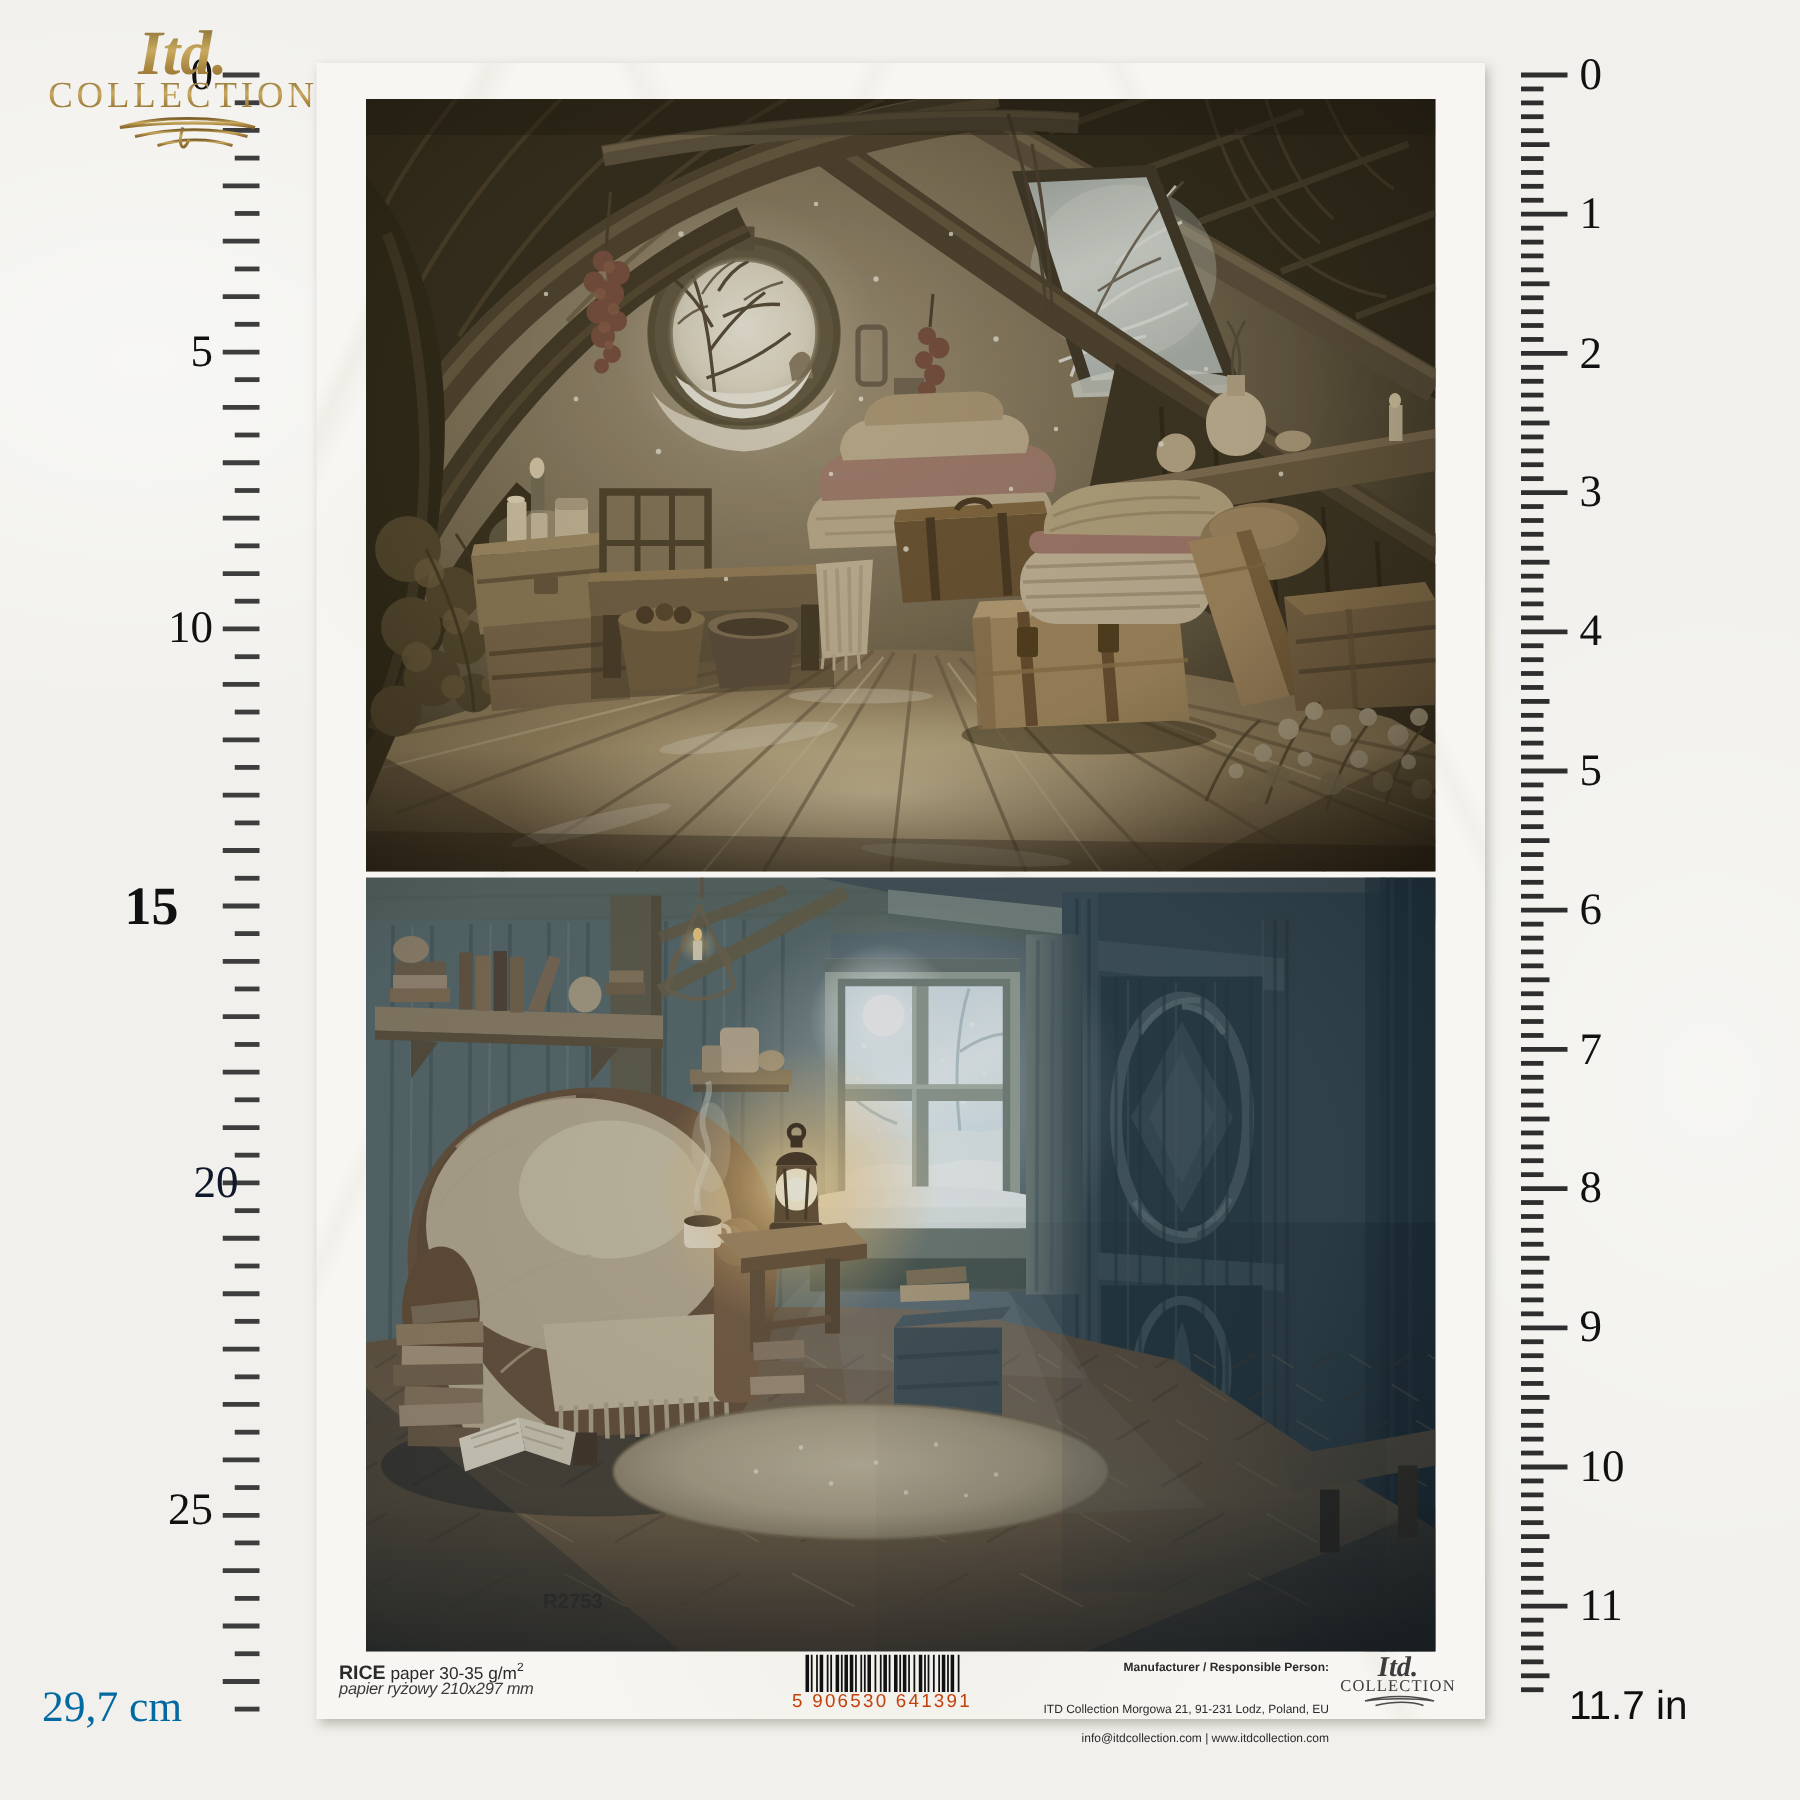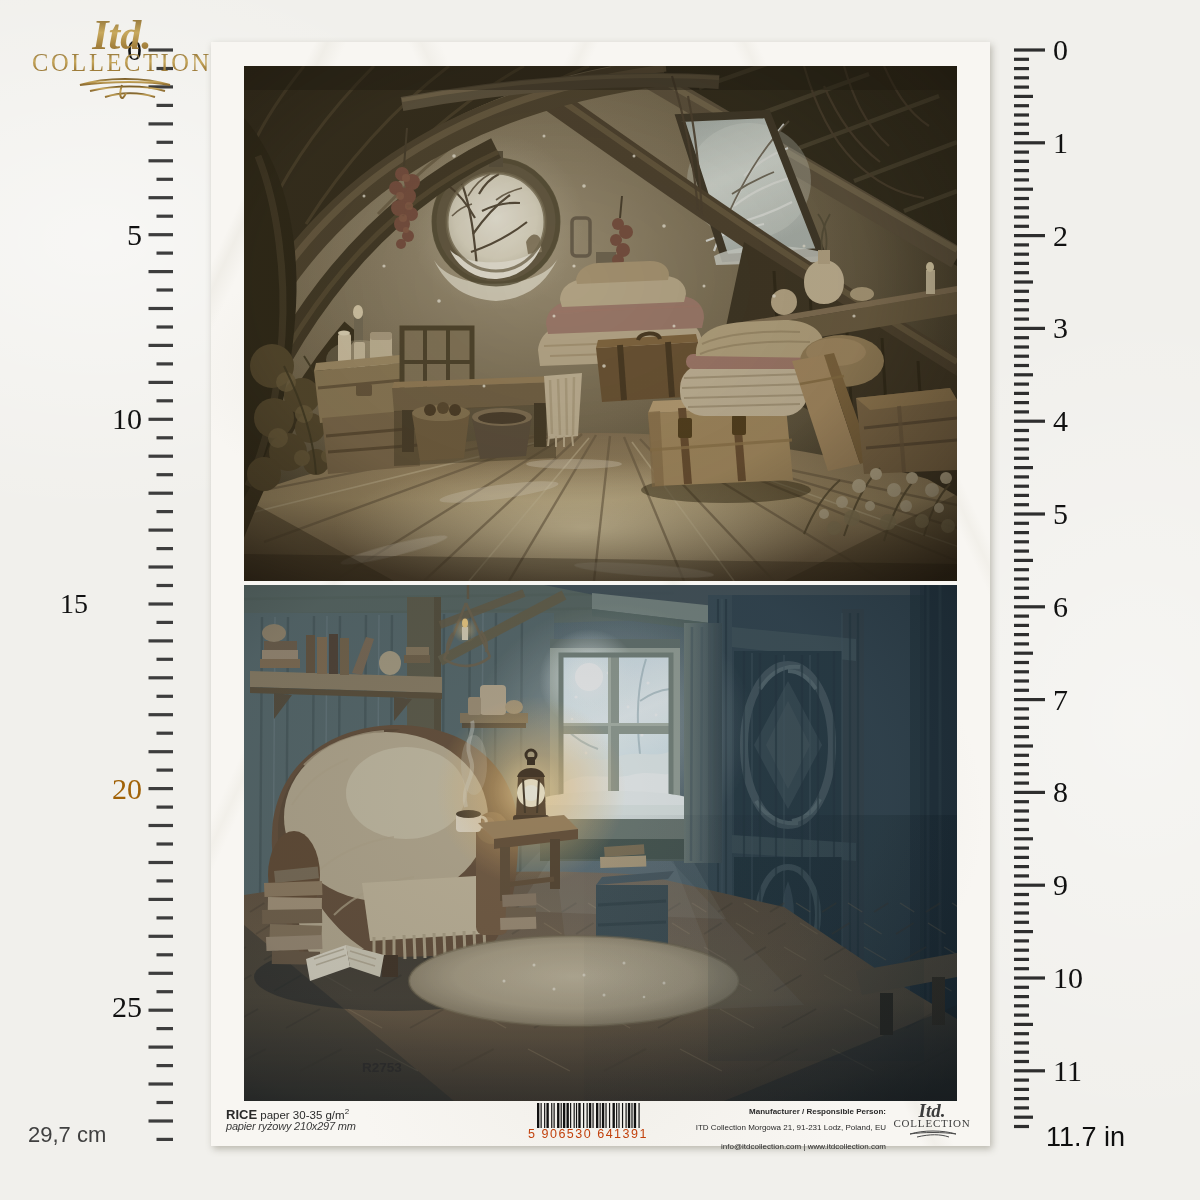--- a/index.html
+++ b/index.html
@@ -76,22 +76,22 @@
       <line x1="148.5" y1="1084.0" x2="173" y2="1084.0"></line>
       <line x1="156.5" y1="1102.5" x2="173" y2="1102.5"></line>
       <line x1="148.5" y1="1121.0" x2="173" y2="1121.0"></line>
       <line x1="156.5" y1="1139.4" x2="173" y2="1139.4"></line>
     </g>
 </svg>
 <div id="cmlabels">
     <div class="abs" style="left:60px;top:35px;width:82px;text-align:right;font-family:'Liberation Serif',serif;font-size:30px;color:#111;line-height:30px;">0</div>
     <div class="abs" style="left:60px;top:220px;width:82px;text-align:right;font-family:'Liberation Serif',serif;font-size:30px;color:#111;line-height:30px;">5</div>
     <div class="abs" style="left:60px;top:404px;width:82px;text-align:right;font-family:'Liberation Serif',serif;font-size:30px;color:#111;line-height:30px;">10</div>
-    <div class="abs" style="left:60px;top:589px;width:82px;text-align:left;font-family:'Liberation Serif',serif;font-size:28px;color:#111;line-height:30px;">15</div>
-    <div class="abs" style="left:60px;top:774px;width:82px;text-align:right;font-family:'Liberation Serif',serif;font-size:30px;color:#a16207;line-height:30px;">20</div>
+    <div class="abs" style="left:60px;top:589px;width:82px;text-align:center;font-family:'Liberation Serif',serif;font-size:36px;color:#111;line-height:30px;font-weight:bold;">15</div>
+    <div class="abs" style="left:77px;top:774px;width:82px;text-align:right;font-family:'Liberation Serif',serif;font-size:30px;color:#0f172a;line-height:30px;">20</div>
     <div class="abs" style="left:60px;top:958px;width:82px;text-align:right;font-family:'Liberation Serif',serif;font-size:30px;color:#111;line-height:30px;margin-top:34px;">25</div>
   </div>
 
 <svg class="abs" style="left:1000px;top:0;" width="200" height="1200" viewBox="0 0 200 1200">
   <g id="inticks" stroke="#2e2e2e" stroke-width="3.2">
       <line x1="14" y1="50.0" x2="45" y2="50.0"></line>
       <line x1="14" y1="59.3" x2="29" y2="59.3"></line>
       <line x1="14" y1="68.6" x2="29" y2="68.6"></line>
       <line x1="14" y1="77.8" x2="29" y2="77.8"></line>
       <line x1="14" y1="87.1" x2="29" y2="87.1"></line>
@@ -217,21 +217,21 @@
     <div class="abs" style="left:1053px;top:406px;width:60px;text-align:left;font-family:'Liberation Serif',serif;font-size:30px;color:#111;line-height:30px;">4</div>
     <div class="abs" style="left:1053px;top:499px;width:60px;text-align:left;font-family:'Liberation Serif',serif;font-size:30px;color:#111;line-height:30px;">5</div>
     <div class="abs" style="left:1053px;top:592px;width:60px;text-align:left;font-family:'Liberation Serif',serif;font-size:30px;color:#111;line-height:30px;">6</div>
     <div class="abs" style="left:1053px;top:685px;width:60px;text-align:left;font-family:'Liberation Serif',serif;font-size:30px;color:#111;line-height:30px;">7</div>
     <div class="abs" style="left:1053px;top:777px;width:60px;text-align:left;font-family:'Liberation Serif',serif;font-size:30px;color:#111;line-height:30px;">8</div>
     <div class="abs" style="left:1053px;top:870px;width:60px;text-align:left;font-family:'Liberation Serif',serif;font-size:30px;color:#111;line-height:30px;">9</div>
     <div class="abs" style="left:1053px;top:963px;width:60px;text-align:left;font-family:'Liberation Serif',serif;font-size:30px;color:#111;line-height:30px;">10</div>
     <div class="abs" style="left:1053px;top:1056px;width:60px;text-align:left;font-family:'Liberation Serif',serif;font-size:30px;color:#111;line-height:30px;">11</div>
   </div>
 
-<div class="abs" style="left:28px;top:1122px;width:150px;font-size:22px;color:#404040;font-family:Liberation Sans, sans-serif;">29,7 cm</div>
+<div class="abs" style="left:28px;top:1122px;width:150px;font-size:29px;color:#0369a1;font-family:Liberation Serif, serif;">29,7 cm</div>
 
 <div class="abs" style="left:1046px;top:1122px;width:150px;font-size:27px;color:#0f0f0f;font-family:'Liberation Sans',sans-serif;">11.7 in</div>
 
 <svg class="abs" style="left:10px;top:5px;" width="230" height="110" viewBox="0 0 230 110">
   <defs>
     <linearGradient id="gold" x1="0" y1="0" x2="0" y2="1">
       <stop offset="0" stop-color="#7c5f2a"></stop>
       <stop offset="0.45" stop-color="#c8a95e"></stop>
       <stop offset="0.75" stop-color="#a3803c"></stop>
       <stop offset="1" stop-color="#8a6a30"></stop>
@@ -1250,21 +1250,21 @@
       <rect x="103.40" y="0" width="1.18" height="25"></rect>
       <rect x="105.76" y="0" width="2.36" height="25"></rect>
       <rect x="110.48" y="0" width="1.18" height="25"></rect>
     </g>
 </svg>
 
 <div class="abs" style="left:524px;top:1127px;width:128px;text-align:center;font-size:12.5px;letter-spacing:1.5px;color:#c2410c;">5 906530 641391</div>
 
 <div class="abs" style="left:600px;top:1107px;width:286px;text-align:right;color:#2a2a2a;">
   <div style="font-size:8px;font-weight:bold;line-height:9px;">Manufacturer / Responsible Person:</div>
-  <div style="font-size:8px;line-height:9px;margin-top:7px;">ITD Collection Morgowa 21, 91-231 Lodz, Poland, EU</div>
+  <div style="font-size:8px;line-height:9px;margin-top:19px;">ITD Collection Morgowa 21, 91-231 Lodz, Poland, EU</div>
   <div style="font-size:8px;line-height:9px;margin-top:10px;">info@itdcollection.com | www.itdcollection.com</div>
 </div>
 
 <svg class="abs" style="left:885px;top:1096px;" width="100" height="46" viewBox="0 0 100 46">
   <text x="47" y="21" text-anchor="middle" font-family="Liberation Serif,serif" font-style="italic" font-weight="bold" font-size="19" fill="#3c3c3c">Itd.</text>
   <text x="47" y="31" text-anchor="middle" font-family="Liberation Serif,serif" font-size="11" letter-spacing="0.8" fill="#3c3c3c">COLLECTION</text>
   <g stroke="#4a4a4a" fill="none" stroke-width="1">
     <path d="M25,38 C38,34 58,34 71,38 C58,36 38,36 25,38 Z"></path>
     <path d="M32,41 C45,38 55,38 64,41"></path>
   </g>

